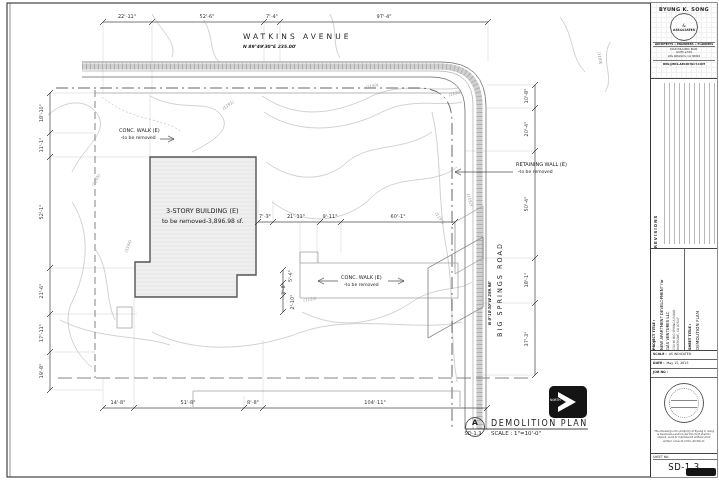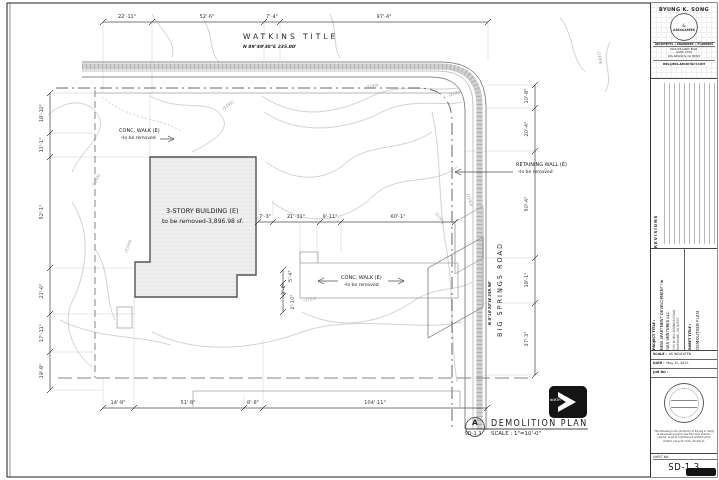--- a/index.html
+++ b/index.html
@@ -145,21 +145,21 @@
       <polygon points="558,392 576,402 558,412" fill="#ffffff"></polygon>
       <polygon points="558,397 566,402 558,407" fill="#141414"></polygon>
     </g>
 
     <g fill="none" stroke="#333" stroke-width="0.9">
       <circle cx="475" cy="427" r="9.5"></circle>
       <path d="M466,429 H588"></path>
     </g>
   </svg>
 
-  <div class="lbl" style="left:243px;top:33px;font-size:7.5px;letter-spacing:3px;">WATKINS  TITLE</div>
+  <div class="lbl" style="left:243px;top:33px;font-size:7.5px;letter-spacing:3px;">WATKINS  AVENUE</div>
   <div class="lbl" style="left:243px;top:44px;font-size:4.5px;font-style:italic;font-weight:bold;">N 89°49'30"E  235.00'</div>
 
   <div class="lbl vtext" style="left:497px;top:222px;height:115px;font-size:6.5px;letter-spacing:2px;">BIG SPRINGS ROAD</div>
   <div class="lbl vtext" style="left:488px;top:230px;height:95px;font-size:3.8px;font-style:italic;font-weight:bold;">N 0°10'30"W  259.98'</div>
 
   <div class="lbl note" style="left:166px;top:208px;font-size:6.5px;">3-STORY BUILDING (E)</div>
   <div class="lbl note" style="left:162px;top:218px;font-size:6px;">to be removed-3,896.98 sf.</div>
 
   <div class="lbl note" style="left:119px;top:128px;">CONC. WALK (E)</div>
   <div class="lbl note2" style="left:121px;top:135px;">-to be removed</div>

